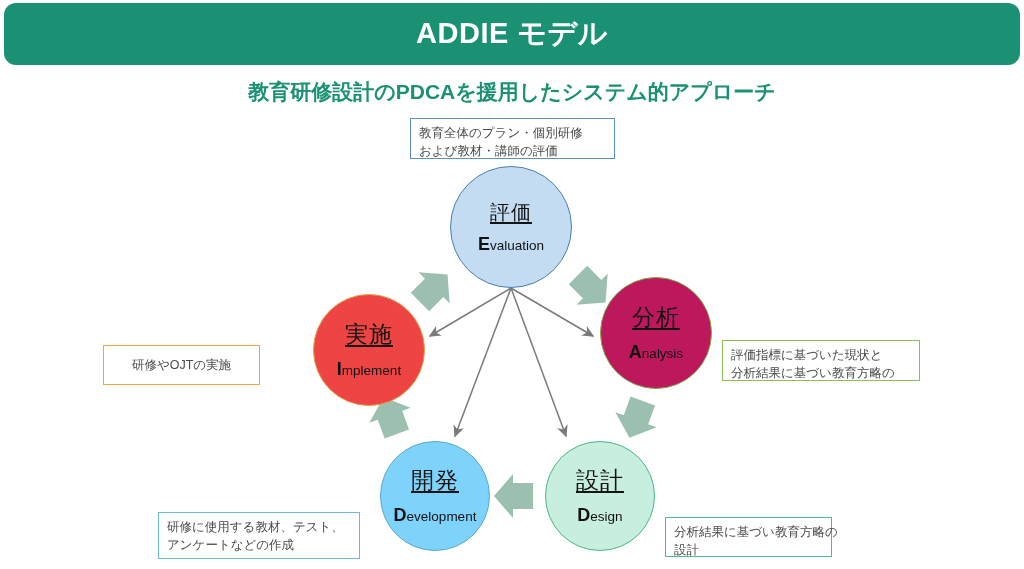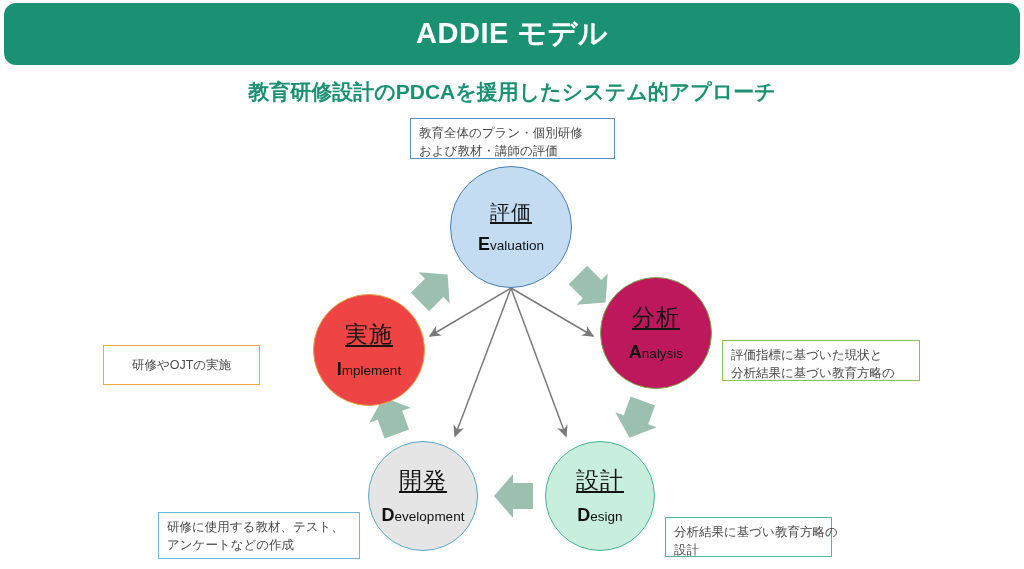--- a/index.html
+++ b/index.html
@@ -90,22 +90,22 @@
   #node-evaluation .jp { font-size: 20px; }
   #node-analysis {
     left: 600px; top: 277px; width: 112px; height: 112px;
     background: #be185d; border: 1.6px solid #7dab4a;
   }
   #node-design {
     left: 545px; top: 441px; width: 110px; height: 110px;
     background: #c8eedd; border: 1.6px solid #45b78e;
   }
   #node-development {
-    left: 368px; top: 441px; width: 110px; height: 110px;
-    background: #e5e5e5; border: 1.6px solid #5aa8c8;
+    left: 380px; top: 441px; width: 110px; height: 110px;
+    background: #7dd3fc; border: 1.6px solid #5aa8c8;
   }
   #node-implement {
     left: 313px; top: 294px; width: 112px; height: 112px;
     background: #ef4444; border: 1.6px solid #e0a145;
   }
 
   
   #center-caption {
     position: absolute;
     left: 412px; top: 333px; width: 200px;

